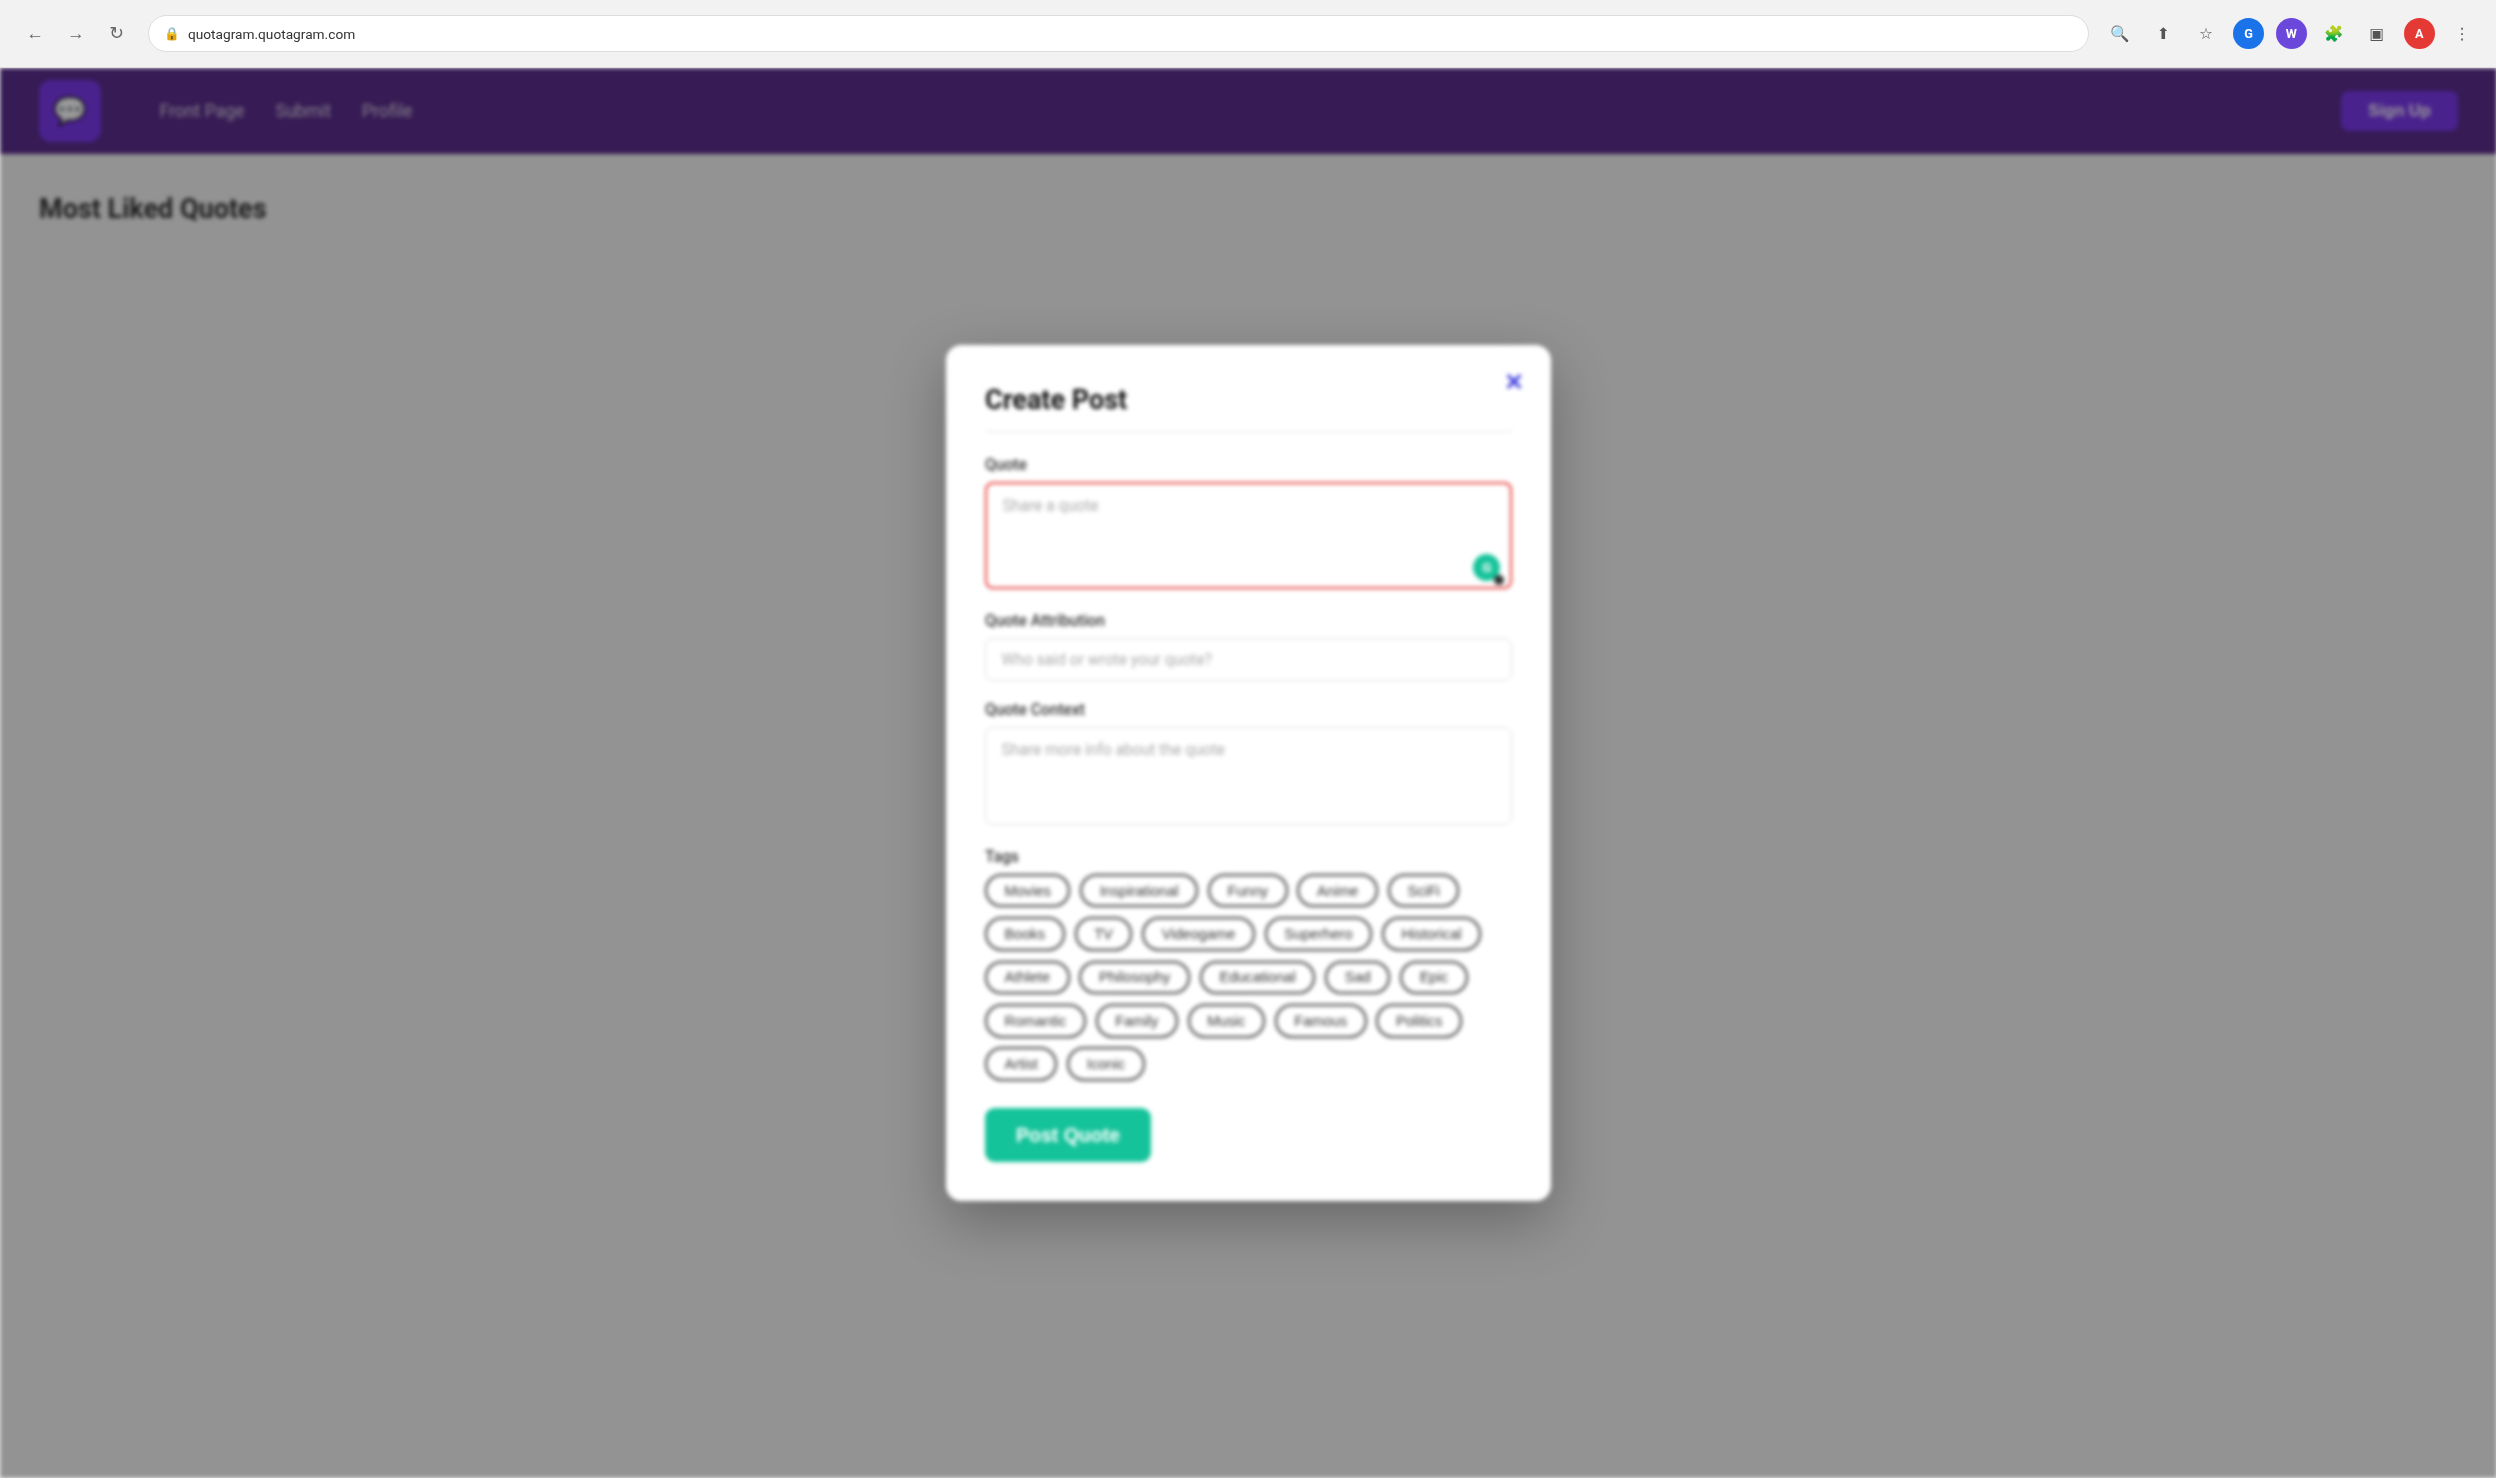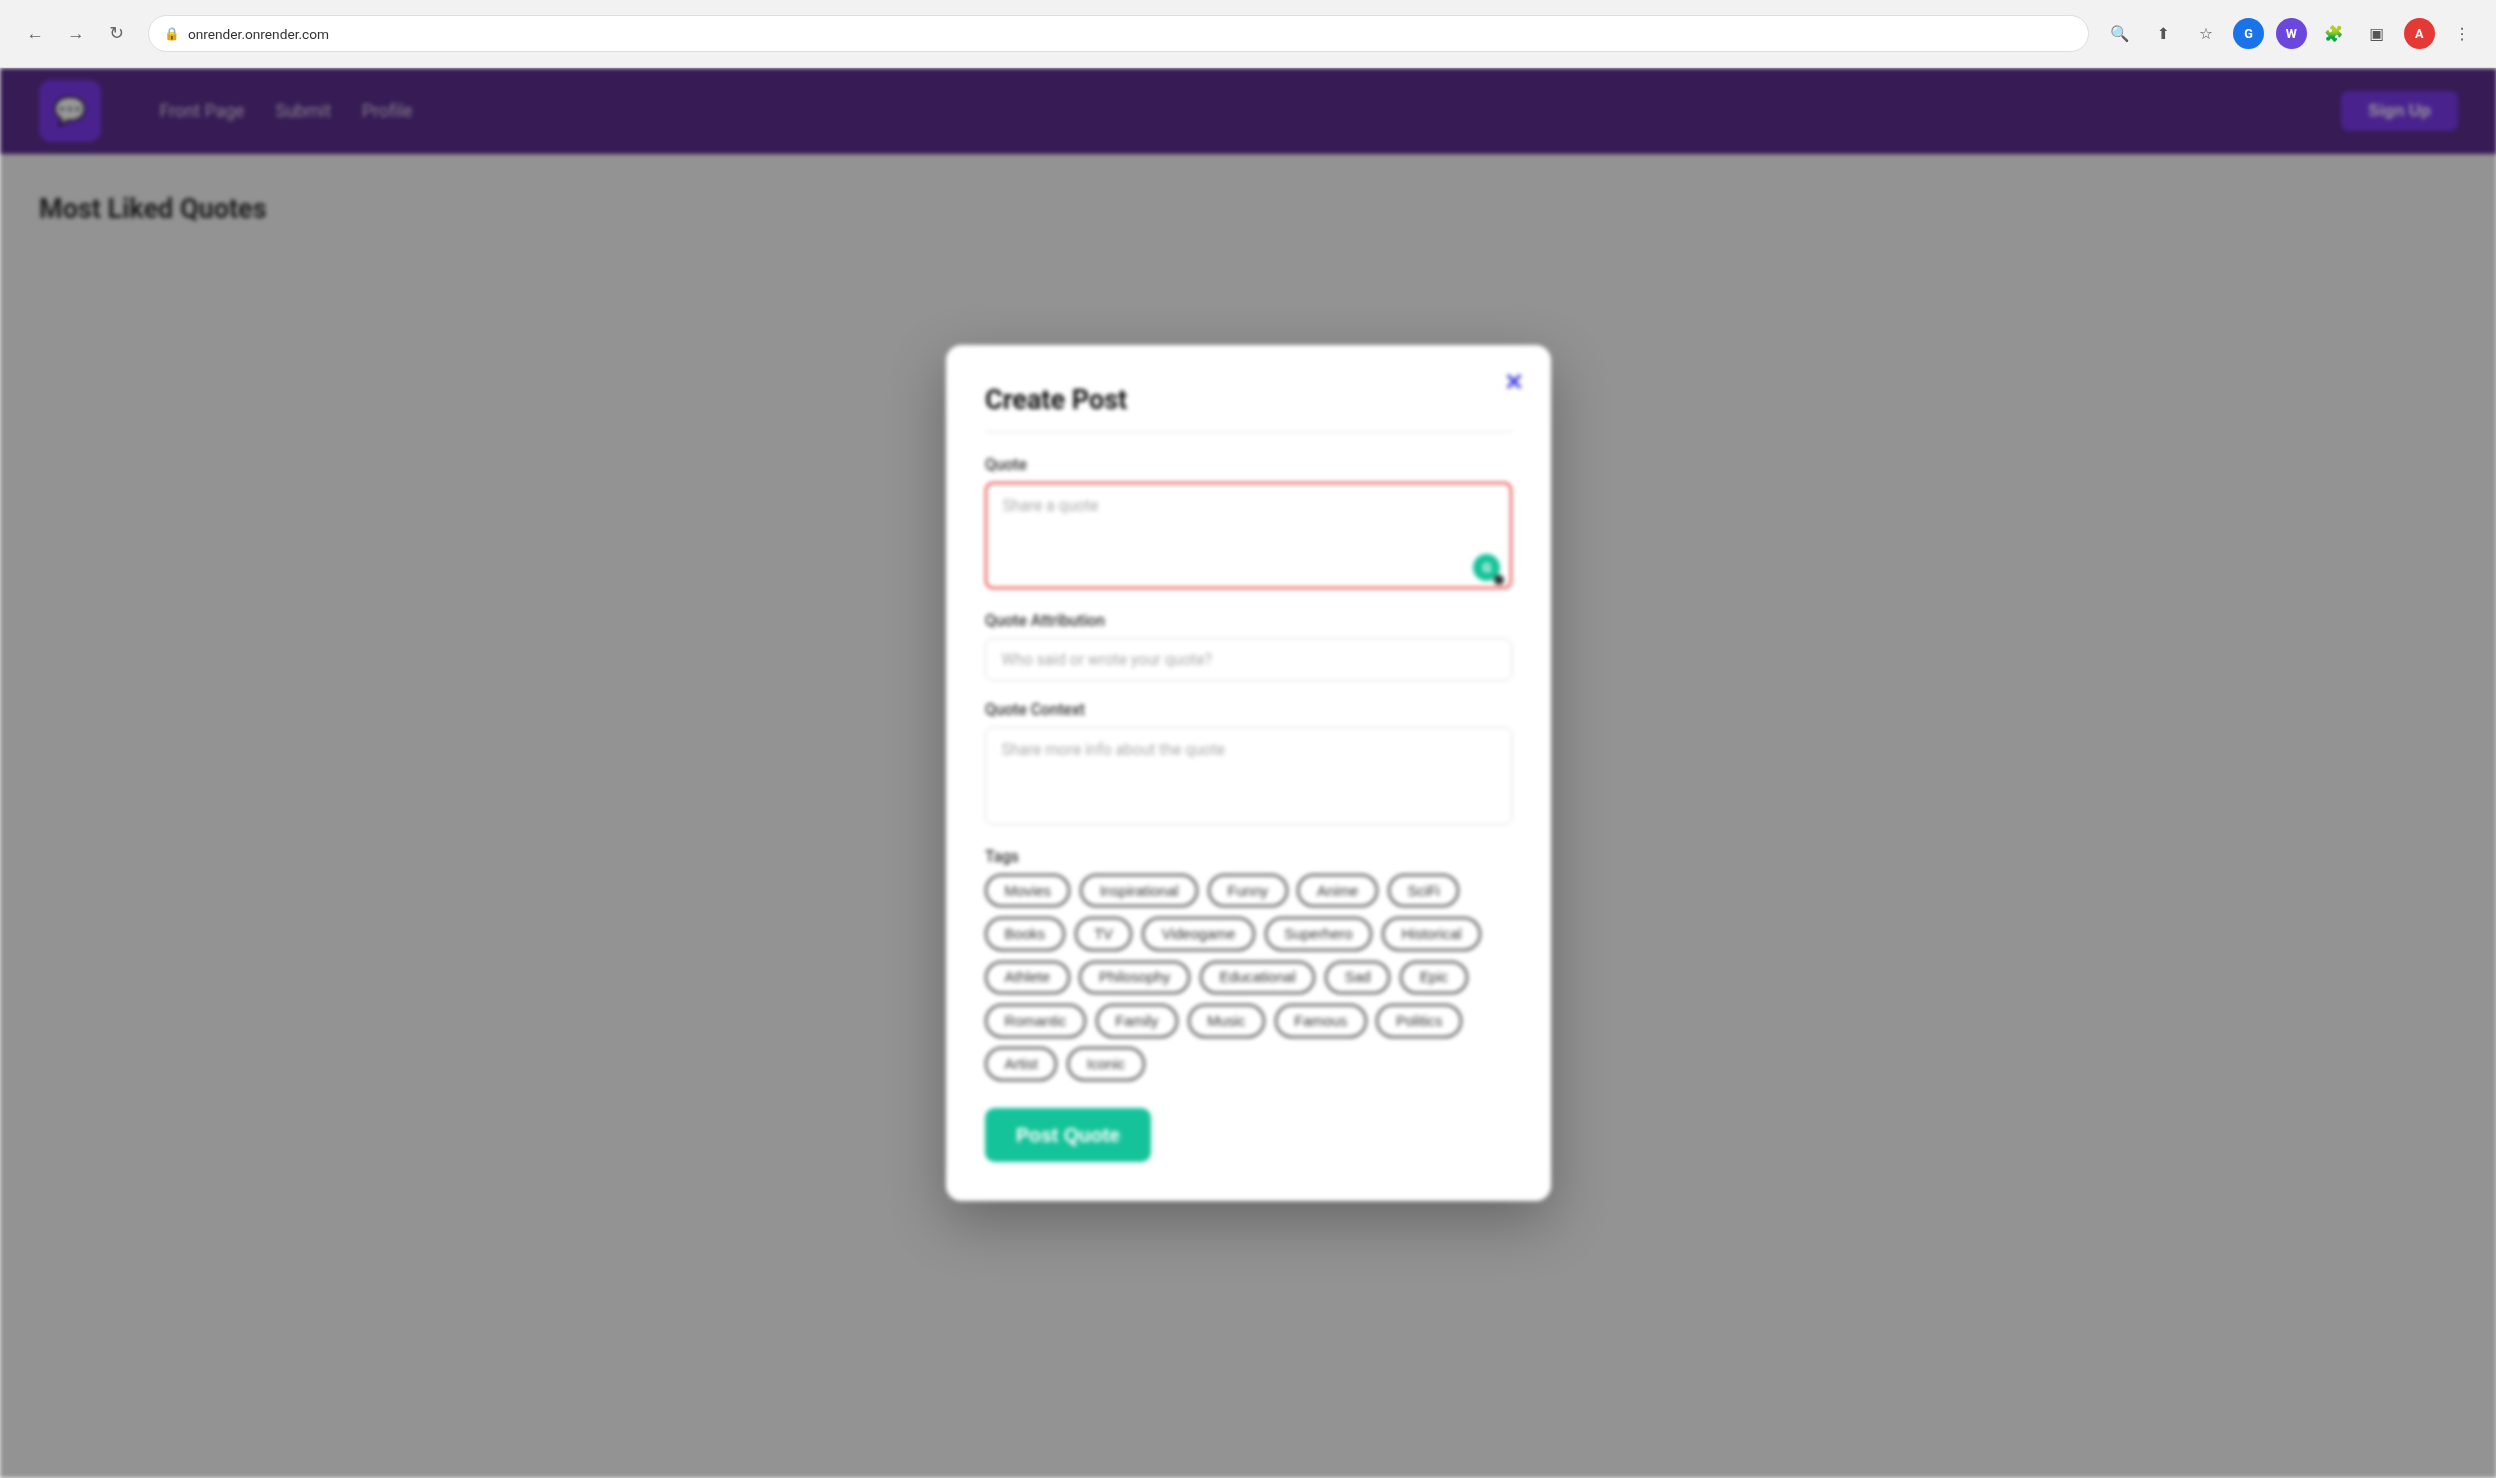--- a/index.html
+++ b/index.html
@@ -323,21 +323,21 @@
 <body>
 
 <div class="browser-chrome">
   <div class="browser-nav-buttons">
     <button class="nav-btn">←</button>
     <button class="nav-btn">→</button>
     <button class="nav-btn">↻</button>
   </div>
   <div class="address-bar">
     <span class="lock-icon">🔒</span>
-    <span>onrender.onrender.com</span>
+    <span>quotagram.quotagram.com</span>
   </div>
   <div class="browser-icons">
     <button class="browser-icon-btn">🔍</button>
     <button class="browser-icon-btn">⬆</button>
     <button class="browser-icon-btn">☆</button>
     <div class="avatar-circle avatar-g">G</div>
     <div class="avatar-circle avatar-w">W</div>
     <button class="browser-icon-btn">🧩</button>
     <button class="browser-icon-btn">▣</button>
     <div class="avatar-circle avatar-a">A</div>

